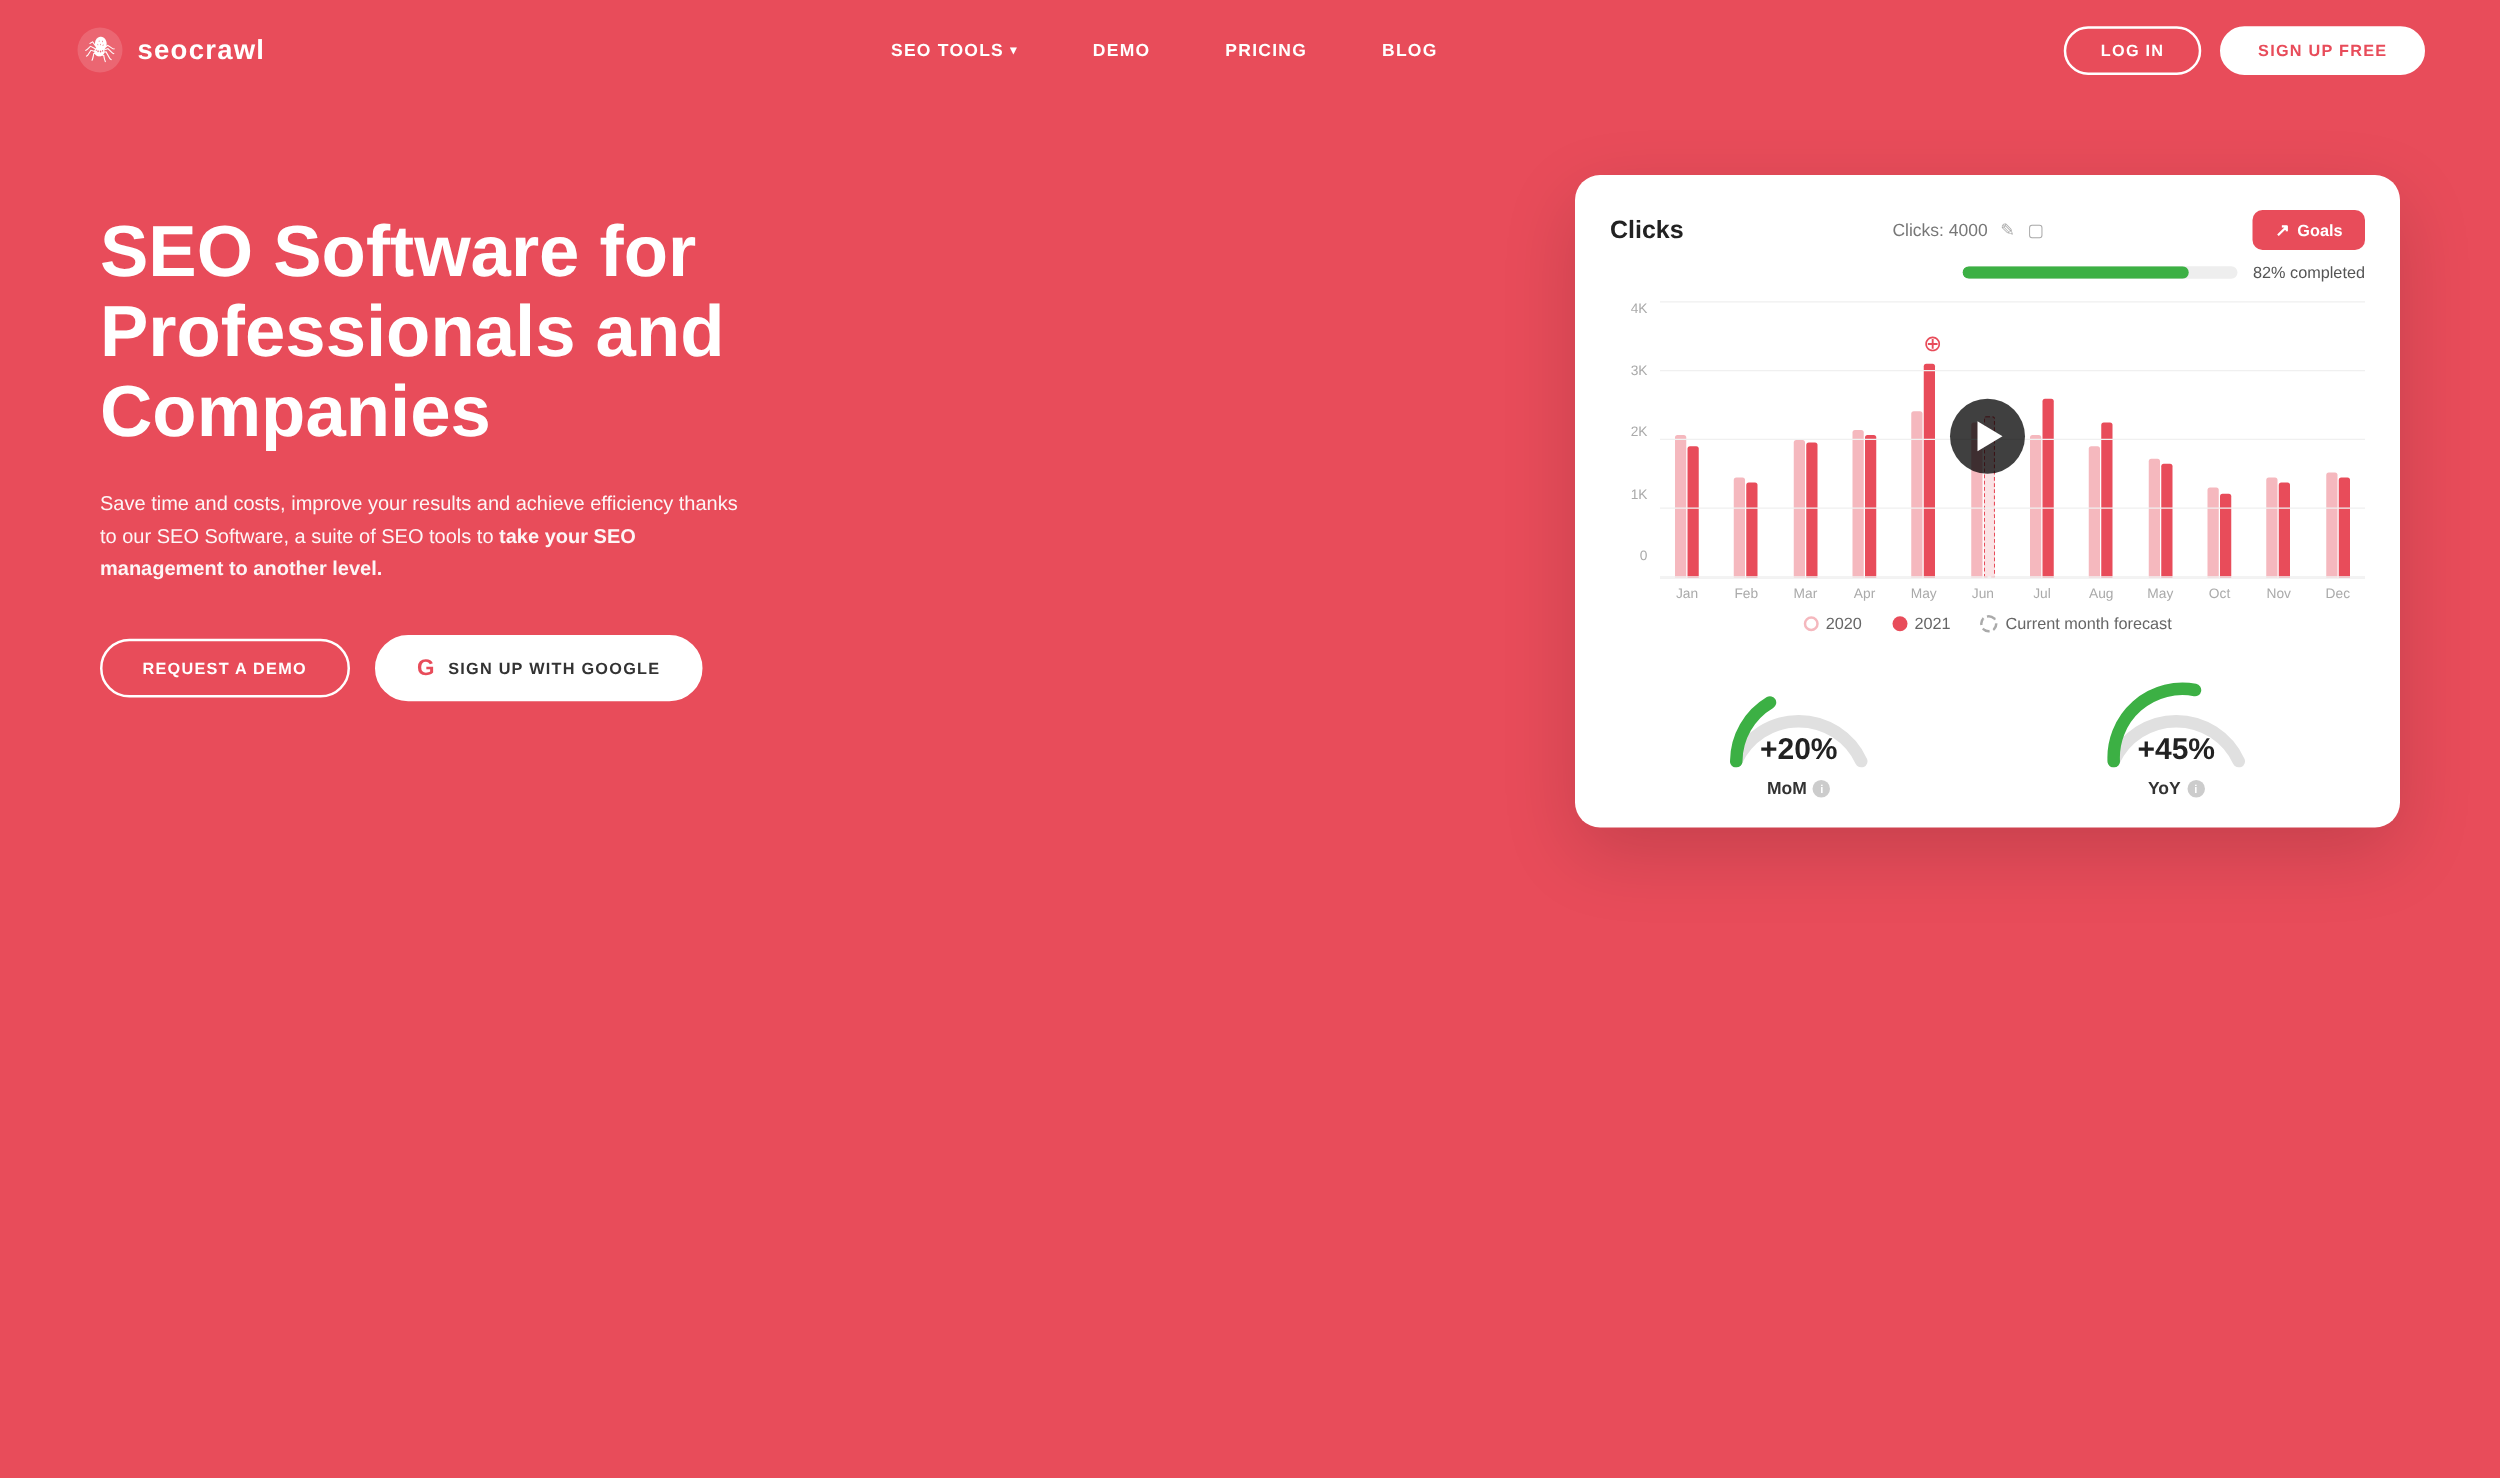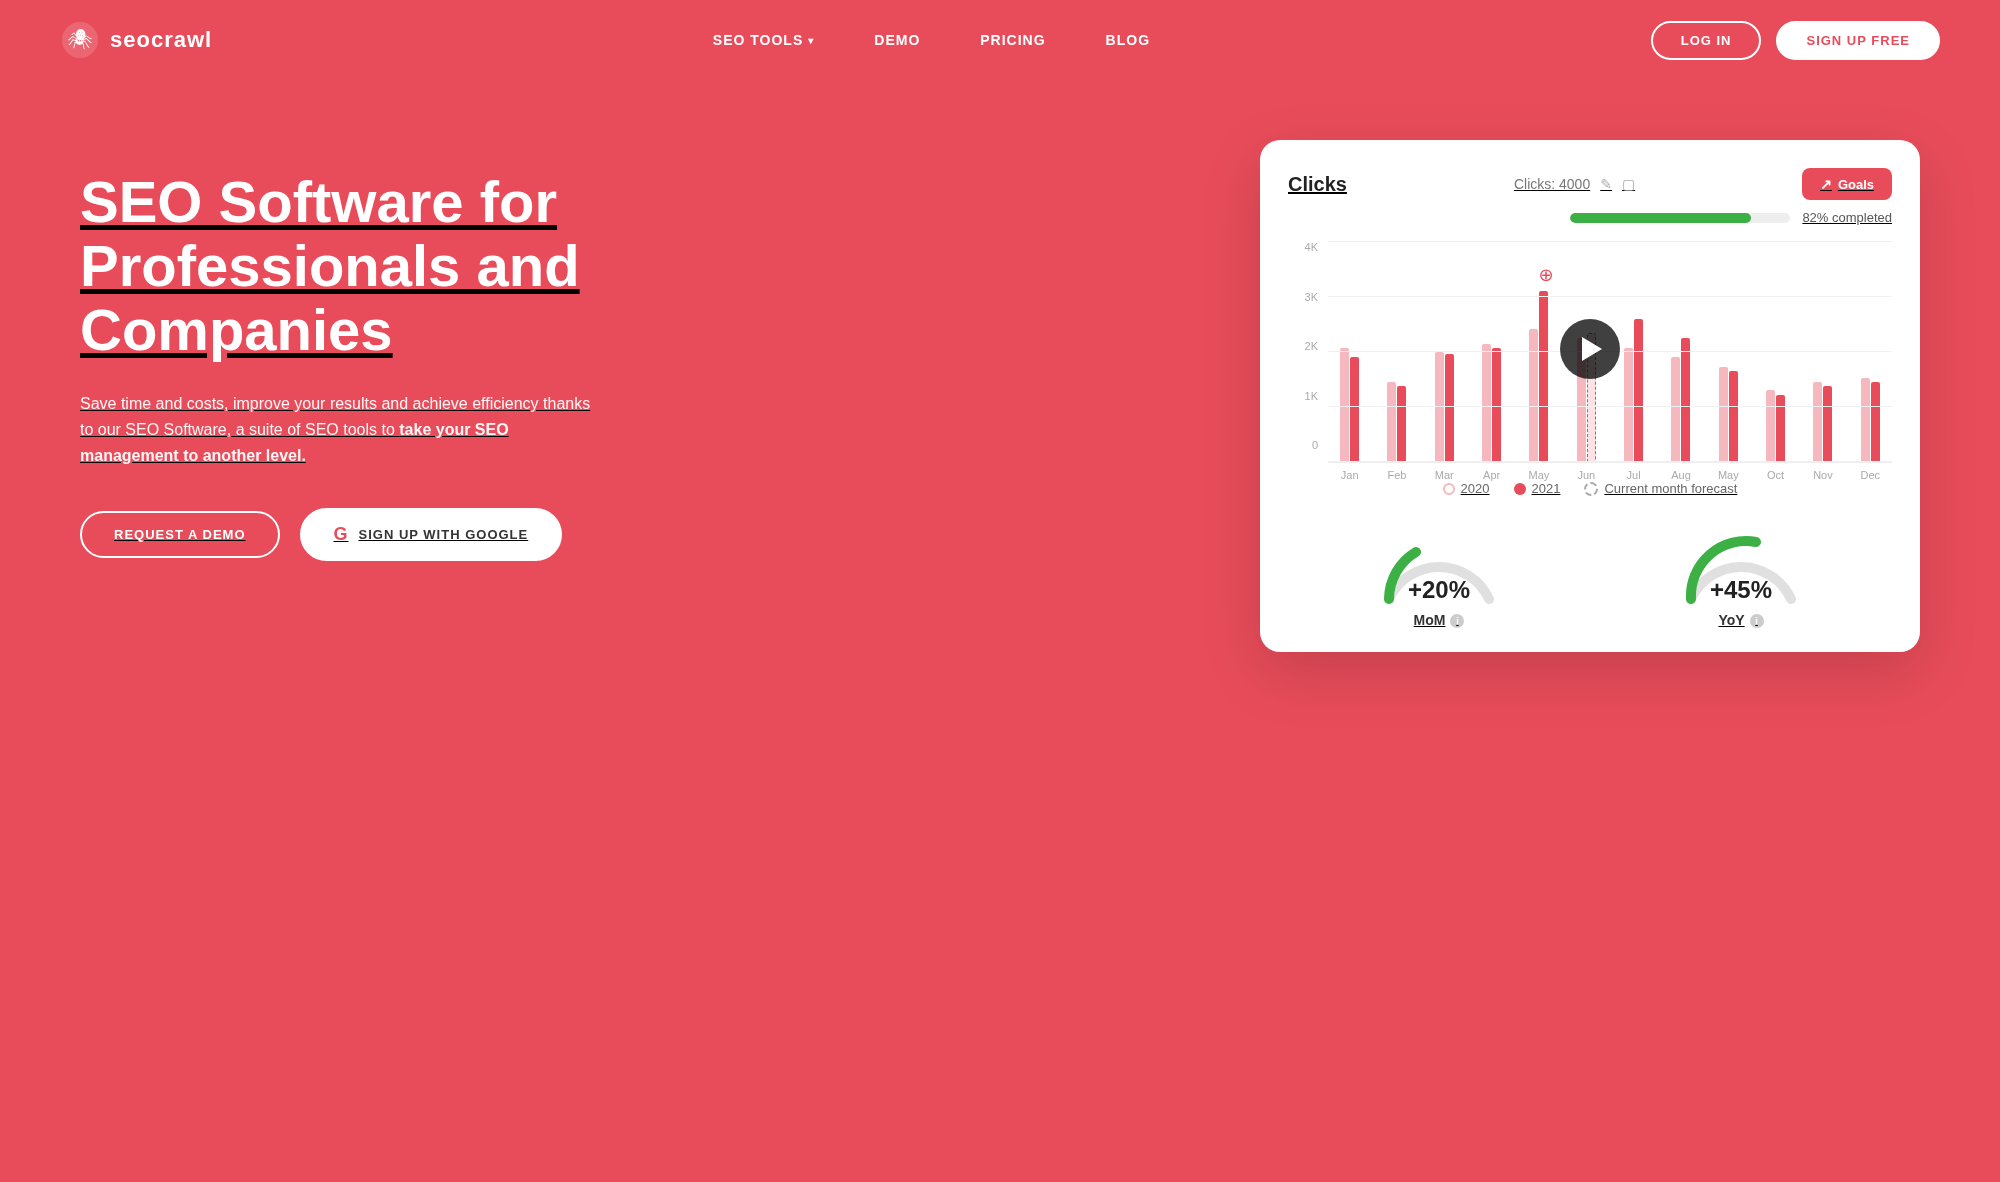--- a/index.html
+++ b/index.html
@@ -85,21 +85,20 @@
     }
 
     
     .hero {
       display: flex;
       align-items: flex-start;
       justify-content: space-between;
       padding: 60px 80px 60px 80px;
       min-height: calc(100vh - 80px);
       gap: 17px;
-      text-decoration: underline;
     }
     .hero-left {
       flex: 1;
       max-width: 520px;
       padding-top: 30px;
     }
     .hero-title {
       color: white;
       font-size: 58px;
       font-weight: 900;
@@ -231,21 +230,21 @@
     }
     .progress-pct {
       font-size: 13px;
       color: #555;
     }
 
     
     .bar-chart-area {
       position: relative;
       height: 240px;
-      margin-bottom: 0;
+      margin-bottom: 10px;
     }
     .y-axis {
       position: absolute;
       left: 0;
       top: 0;
       bottom: 30px;
       width: 36px;
       display: flex;
       flex-direction: column;
       justify-content: space-between;

